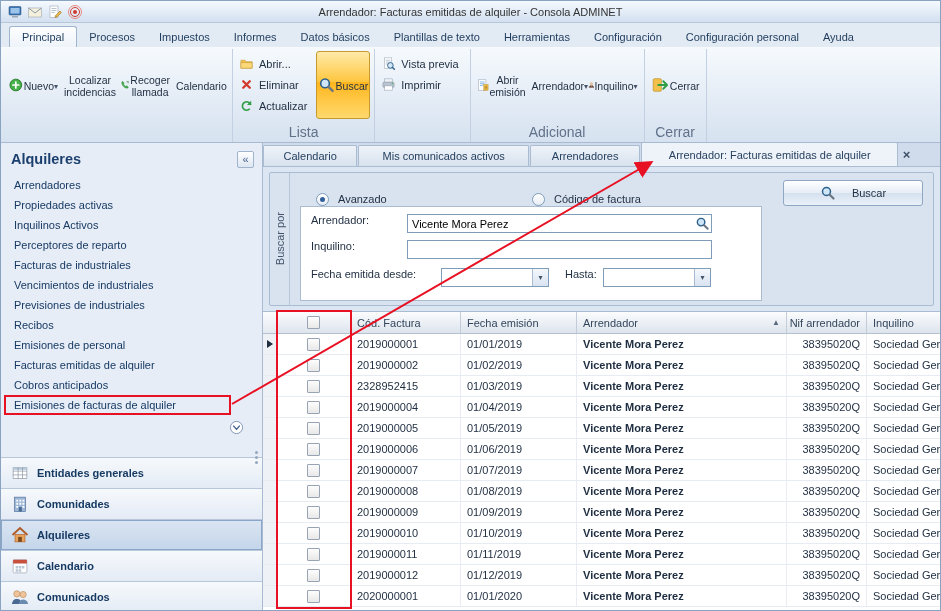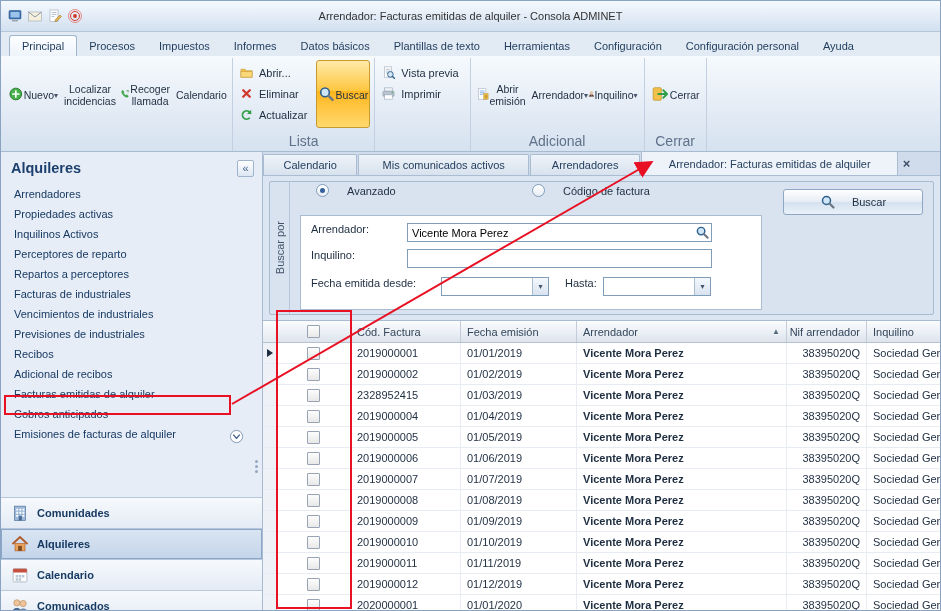--- a/index.html
+++ b/index.html
@@ -1,21 +1,21 @@
 <!DOCTYPE html>
 <html><head>
 <meta charset="utf-8">
 <style>
 *{box-sizing:border-box;margin:0;padding:0}
 html,body{background:#fff}
 body{font-family:"Liberation Sans",sans-serif;font-size:11px;color:#1e2d40}
 .window{position:relative;width:941px;height:611px;background:#dbe5f1;overflow:hidden;border:1px solid #8aa3c0}
 .icn svg{display:block;width:100%;height:100%}
 
-.titlebar{position:relative;height:31px;display:flex;align-items:center;padding:0 6px;background:linear-gradient(#f4f9fe,#d3e0f0);border-bottom:1px solid #b7c7da}
+.titlebar{position:relative;height:22px;display:flex;align-items:center;padding:0 6px;background:linear-gradient(#f4f9fe,#d3e0f0);border-bottom:1px solid #b7c7da}
 .tb-icons{display:flex;gap:4px;align-items:center;z-index:2}
 .tb-icon{width:16px;height:16px;cursor:pointer}
 .tb-title{position:absolute;left:0;right:0;text-align:center;color:#333;font-size:11px}
 
 .rtabs{height:24px;display:flex;align-items:flex-end;padding-left:8px;background:#e2eaf4}
 .rtab{padding:4px 12px 4px;color:#1e3b5c;cursor:pointer;white-space:nowrap}
 .rtab.active{background:linear-gradient(#fdfeff,#eef4fa);border:1px solid #9fb4cd;border-bottom:none;border-radius:3px 3px 0 0;font-weight:normal}
 
 .ribbon{height:96px;display:flex;align-items:stretch;background:linear-gradient(#f6fafd,#e3ebf5 58%,#d6e2f0);border-bottom:1px solid #a7bad1;padding:2px 0 0 2px}
 .rgroup{position:relative;display:flex;padding:2px 4px 14px 3px;border-right:1px solid #c3d0e1}
@@ -47,21 +47,21 @@
 .content{position:relative;flex:1;display:flex;flex-direction:column;background:#dce6f2;overflow:hidden}
 .dtabs{height:24px;display:flex;align-items:flex-end;background:#d0dceb;border-bottom:1px solid #aabdd3}
 .dtab{height:21px;line-height:21px;text-align:center;color:#27415f;background:linear-gradient(#eef3f9,#d8e2ee);border:1px solid #a9bcd2;border-bottom:none;border-radius:2px 2px 0 0;margin-right:1px;overflow:hidden;white-space:nowrap;cursor:pointer;padding:0 4px}
 .dtab.active{background:#eef3fa;height:24px;line-height:24px}
 .dtab-close{margin-left:auto;margin-right:26px;margin-bottom:4px;width:15px;height:15px;display:flex;align-items:center;justify-content:center;color:#3d4f66;cursor:pointer;font-size:13px;font-weight:bold}
 
 .search-area{height:144px;padding:5px 6px 4px;background:#dce6f2}
 .search-box{position:relative;height:134px;border:1px solid #a9bcd2;background:#d9e3f0;border-radius:2px}
 .sb-vlabel{position:absolute;left:0;top:0;bottom:0;width:20px;border-right:1px solid #b7c6d9;display:flex;align-items:center;justify-content:center;color:#44546a}
 .sb-vlabel span{writing-mode:vertical-rl;transform:rotate(180deg);font-size:11px}
-.radio{position:absolute;top:2px;display:flex;align-items:center;gap:18px;cursor:pointer}
+.radio{position:absolute;top:20px;display:flex;align-items:flex-start;gap:9px;cursor:pointer}
 .radio-dot{width:13px;height:13px;border-radius:50%;border:1px solid #7f9db9;background:linear-gradient(#ffffff,#e8eef5);position:relative;flex:none}
 .radio-dot.sel::after{content:"";position:absolute;inset:3px;border-radius:50%;background:#33609a}
 .buscar-btn{position:absolute;right:10px;top:7px;width:140px;height:26px;border:1px solid #8fa6c4;border-radius:3px;background:linear-gradient(#ffffff,#e6edf6 48%,#d4e0ee 49%,#e9f1f9);display:flex;align-items:center;justify-content:center;gap:16px;cursor:pointer}
 .buscar-btn .icn{width:16px;height:16px}
 .fields-panel{position:absolute;left:30px;top:33px;width:462px;height:95px;background:#fff;border:1px solid #a9bcd2}
 .f-row{position:absolute;display:flex;align-items:flex-start}
 .f-label{color:#1e2d40}
 .tbox{height:19px;border:1px solid #7f9db9;background:#fff;font-family:"Liberation Sans",sans-serif;font-size:11px;padding:1px 4px;outline:none}
 .inputwrap{position:relative}
 .in-search{position:absolute;right:2px;top:2px;width:15px;height:15px;cursor:pointer}
@@ -325,42 +325,51 @@
         <span>Alquileres</span>
         <span class="sb-collapse">
             <span>«</span>
           </span>
       </div>
       <div>
           <div class="sb-item">Arrendadores</div>
           <div class="sb-item">Propiedades activas</div>
           <div class="sb-item">Inquilinos Activos</div>
           <div class="sb-item">Perceptores de reparto</div>
-          <div class="sb-item">Repartos a perceptores</div>
           <div class="sb-item">Facturas de industriales</div>
           <div class="sb-item">Vencimientos de industriales</div>
           <div class="sb-item">Previsiones de industriales</div>
           <div class="sb-item">Recibos</div>
-          <div class="sb-item">Adicional de recibos</div>
+          <div class="sb-item">Emisiones de personal</div>
           <div class="sb-item">Facturas emitidas de alquiler</div>
           <div class="sb-item">Cobros anticipados</div>
           <div class="sb-item">Emisiones de facturas de alquiler</div>
         </div>
       <div class="sb-overflow icn" id="sb-overflow">
           <svg viewBox="0 0 32 32">
             <circle cx="16" cy="16" r="13" fill="#fff" stroke="#7d93b2" stroke-width="2"></circle>
             <path d="M10 13l6 7 6-7" fill="none" stroke="#44628a" stroke-width="3" stroke-linecap="round" stroke-linejoin="round"></path>
           </svg>
         </div>
       <div class="sb-grip">
           <i></i>
           <i></i>
           <i></i>
         </div>
       <div class="sb-nav">
+          <div class="sb-nav-item">
+            <span class="icn">
+              <svg viewBox="0 0 32 32">
+                <rect x="5" y="7" width="22" height="18" fill="#fff" stroke="#7d8b9a"></rect>
+                <rect x="5" y="7" width="22" height="4" fill="#b9c9dd"></rect>
+                <path d="M5 13h22M5 19h22M13 7v18M20 7v18" stroke="#7d8b9a"></path>
+              </svg>
+            </span>
+            <span>Entidades generales</span>
+          </div>
           <div class="sb-nav-item">
             <span class="icn">
               <svg viewBox="0 0 32 32">
                 <rect x="7" y="5" width="18" height="23" fill="#9db8d9" stroke="#4a6a94"></rect>
                 <path d="M10 9h3v3h-3zM15 9h3v3h-3zM20 9h3v3h-3zM10 14h3v3h-3zM15 14h3v3h-3zM20 14h3v3h-3zM10 19h3v3h-3zM20 19h3v3h-3z" fill="#fff"></path>
                 <rect x="14" y="21" width="5" height="7" fill="#4a6a94"></rect>
               </svg>
             </span>
             <span>Comunidades</span>
           </div>

